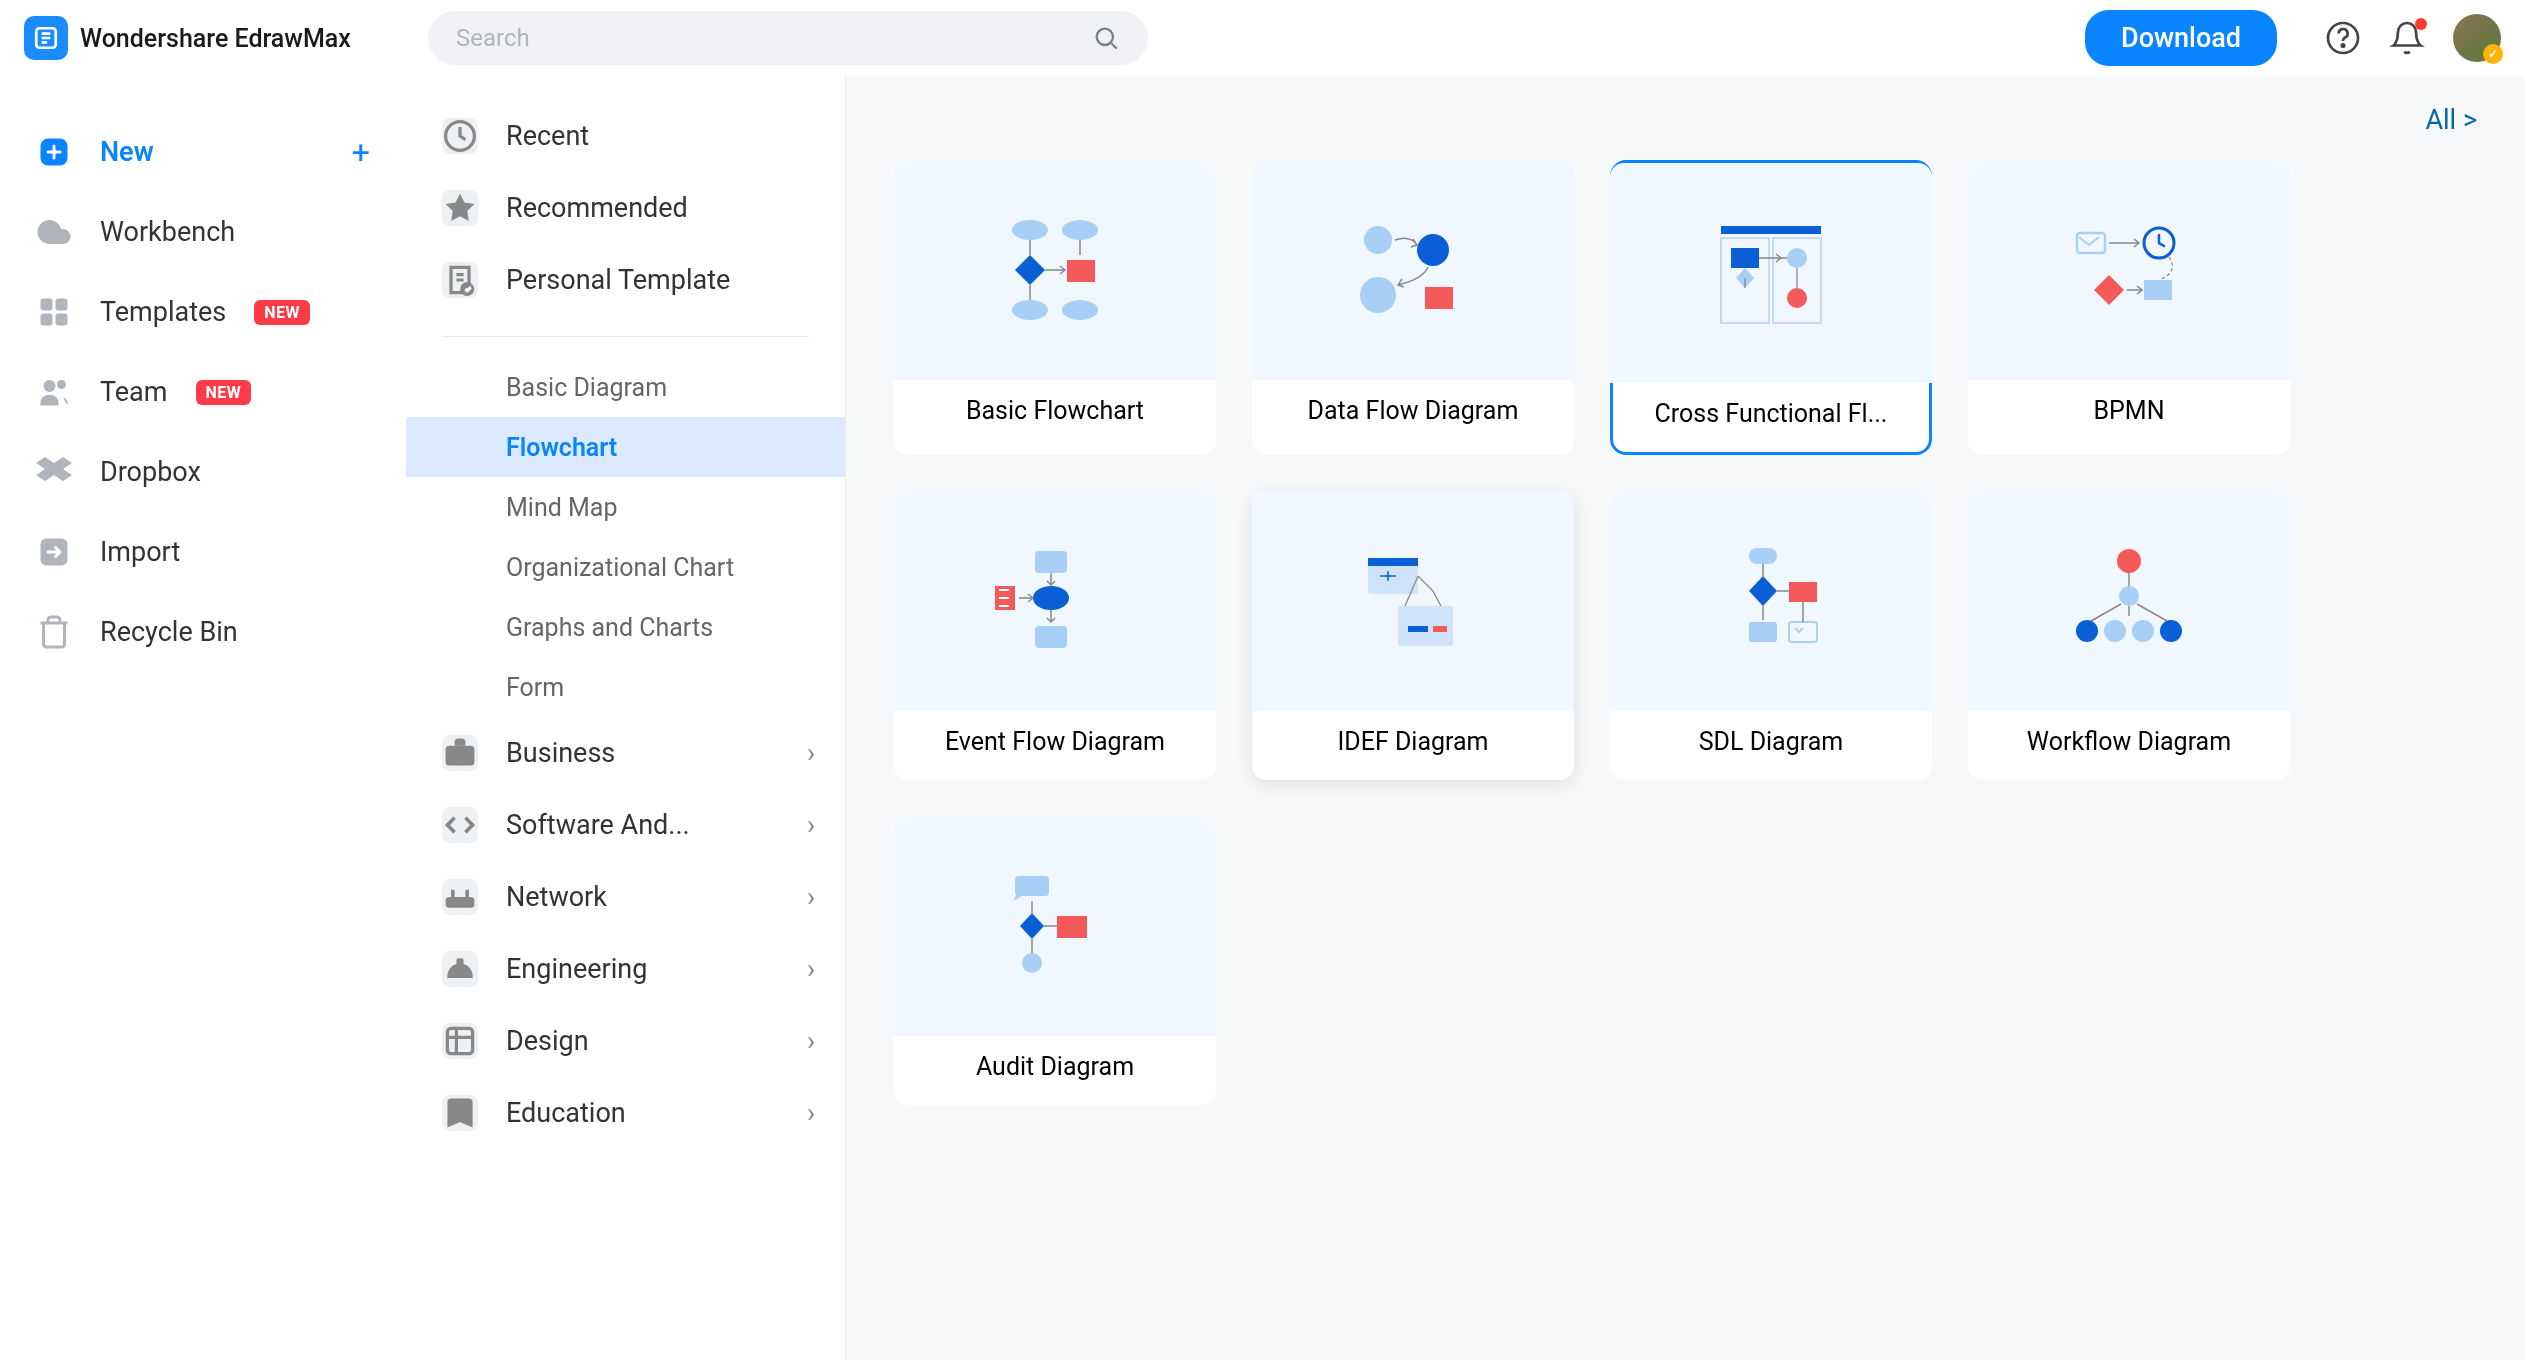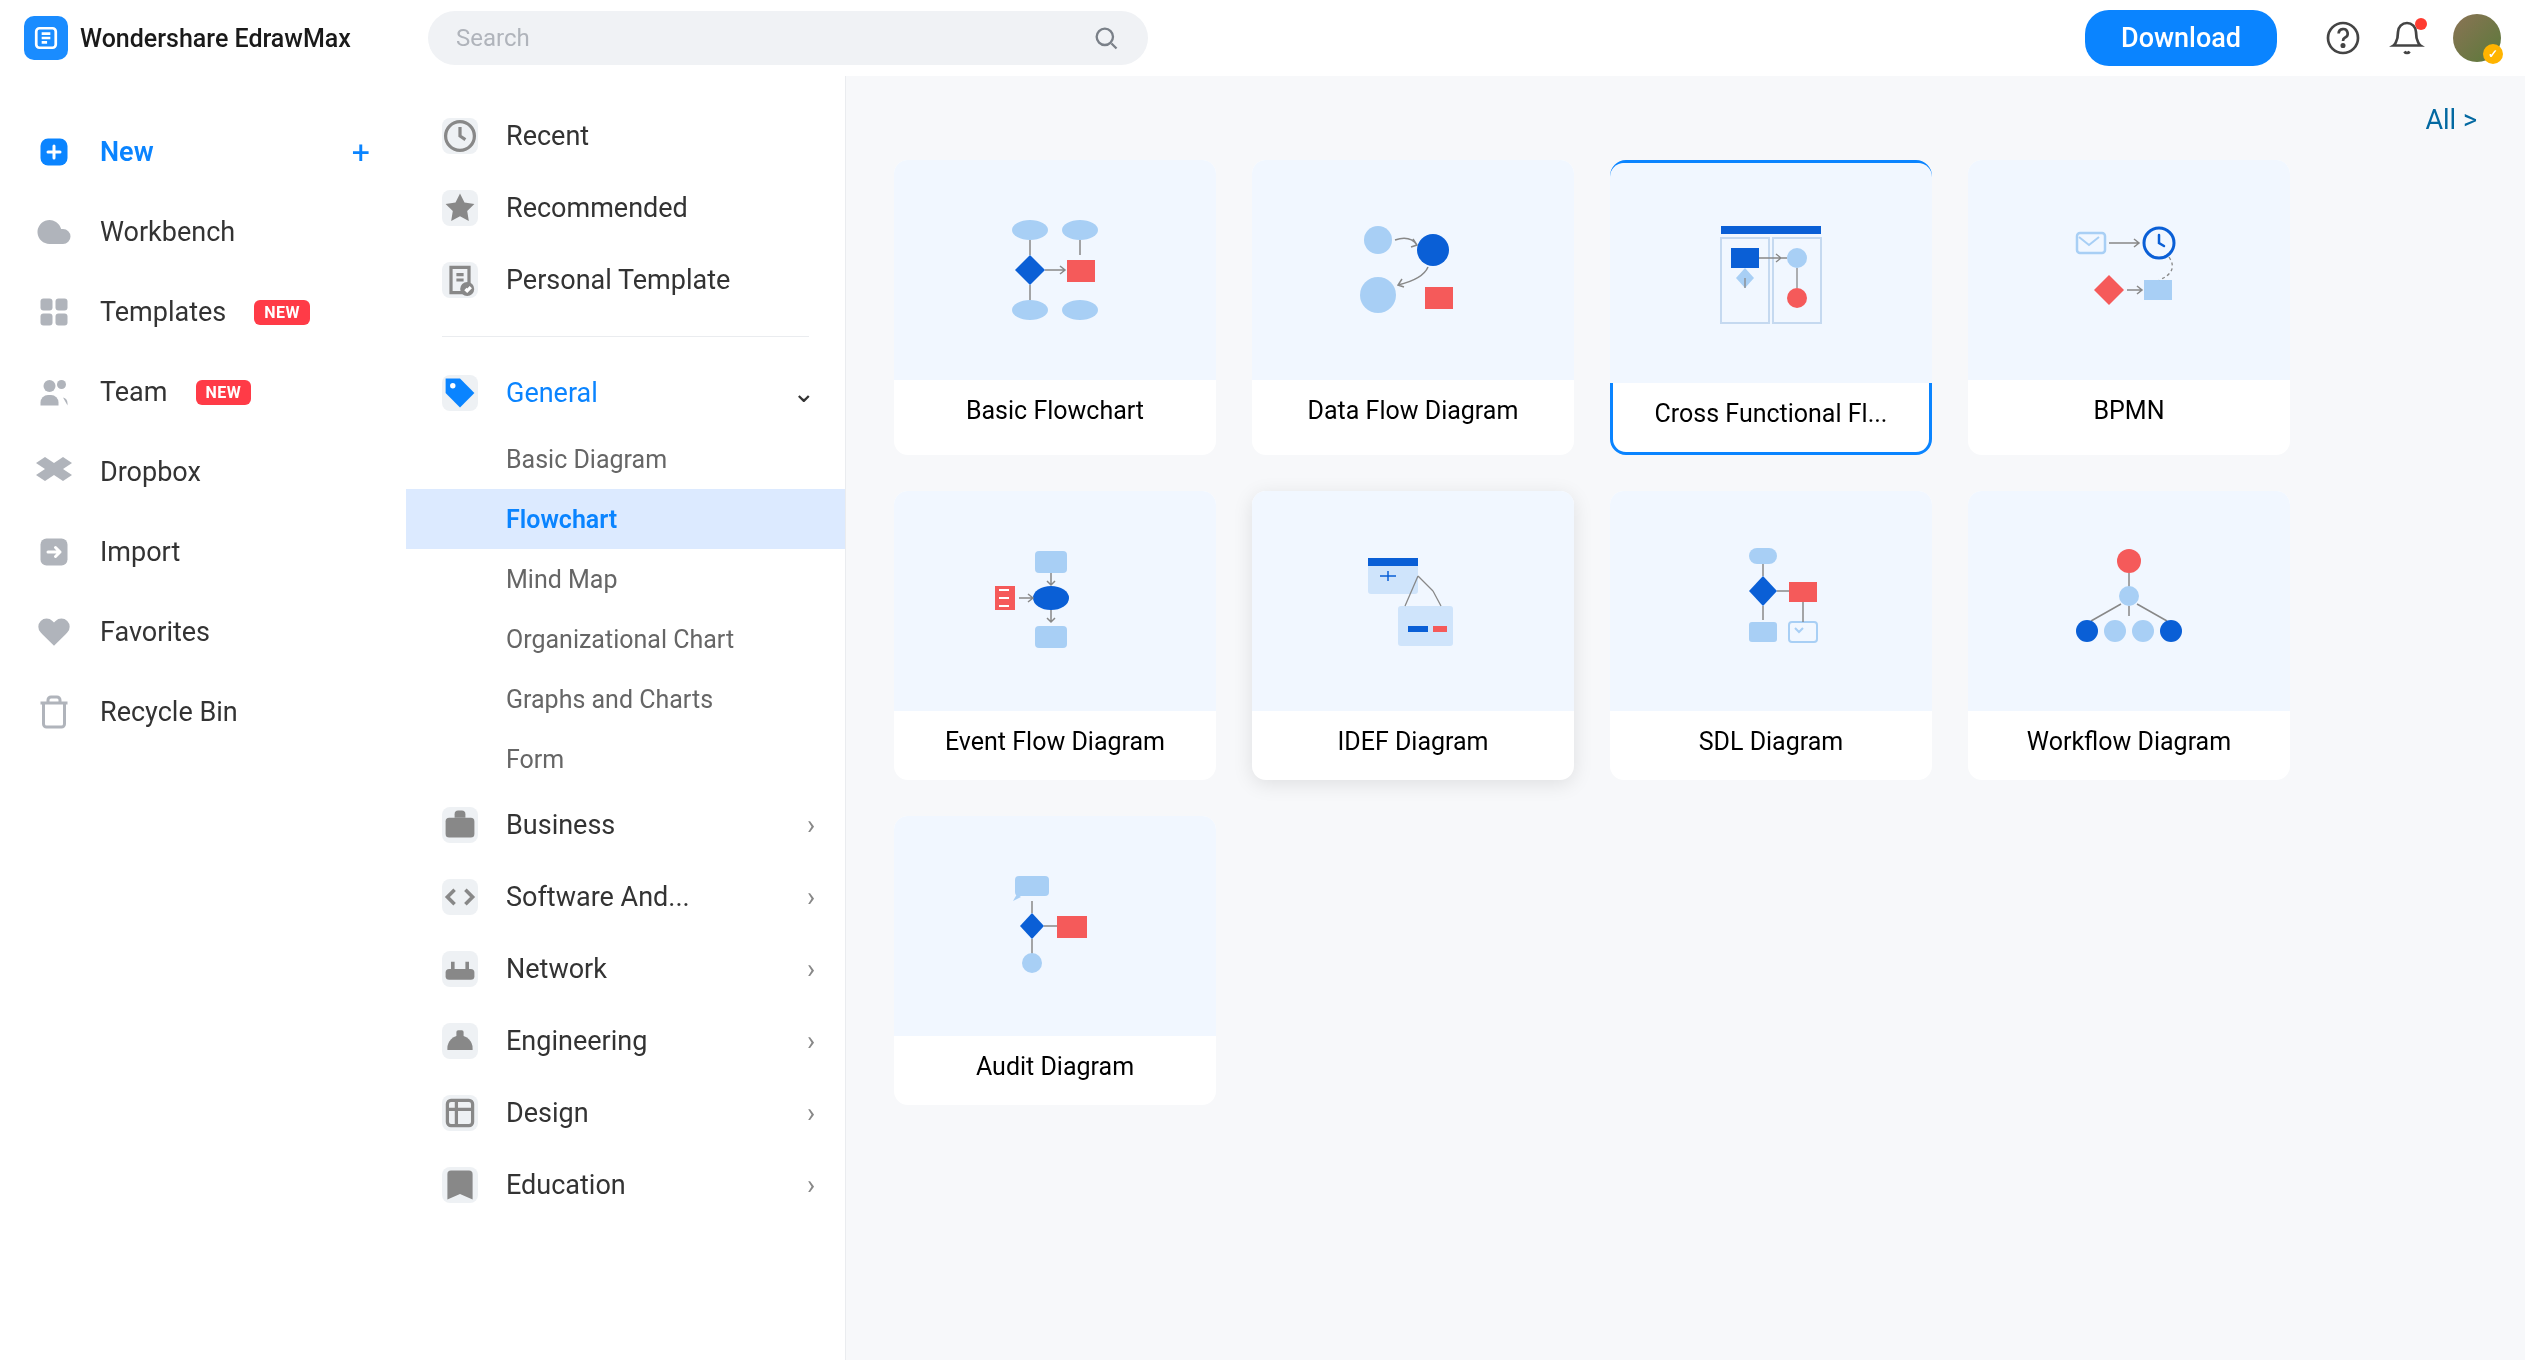--- a/index.html
+++ b/index.html
@@ -153,29 +153,20 @@
             <svg viewBox="0 0 24 24" fill="currentColor">
               <rect x="3" y="3" width="18" height="18" rx="4"></rect>
               <path d="M8 12h8m-3-3 3 3-3 3" stroke="#fff" stroke-width="2" fill="none" stroke-linecap="round" stroke-linejoin="round"></path>
             </svg>
           </span>
     <span>Import</span>
 
     </div>
         <div class="sb-item">
           <span class="sb-icon">
-            <svg viewBox="0 0 24 24" fill="currentColor">
-              <path d="M20.84 4.61a5.5 5.5 0 0 0-7.78 0L12 5.67l-1.06-1.06a5.5 5.5 0 0 0-7.78 7.78l1.06 1.06L12 21.23l7.78-7.78 1.06-1.06a5.5 5.5 0 0 0 0-7.78z"></path>
-            </svg>
-          </span>
-    <span>Favorites</span>
-
-    </div>
-        <div class="sb-item">
-          <span class="sb-icon">
             <svg viewBox="0 0 24 24" fill="none" stroke="currentColor" stroke-width="2">
               <path d="M3 6h18M8 6V4a2 2 0 0 1 2-2h4a2 2 0 0 1 2 2v2m3 0v14a2 2 0 0 1-2 2H7a2 2 0 0 1-2-2V6"></path>
             </svg>
           </span>
     <span>Recycle Bin</span>
 
     </div>
       </div>
     <div class="sidebar-mid" id="sidebar-mid">
         <div class="mid-top-item">
@@ -200,30 +191,20 @@
             <svg viewBox="0 0 20 20" fill="none" stroke="#888" stroke-width="1.8">
               <path d="M5 3h10v14H5z"></path>
               <path d="M8 7h4M8 10h4"></path>
               <circle cx="14" cy="15" r="3" fill="#888"></circle>
               <path d="m13 15 1 1 2-2" stroke="#fff"></path>
             </svg>
           </span>
     <span>Personal Template</span>
         </div>
         <div class="mid-divider"></div>
-        <div class="cat-item expanded">
-          <span class="mid-icon">
-            <svg viewBox="0 0 20 20" fill="#0a84ff">
-              <path d="M2 2h8l8 8-8 8-8-8z"></path>
-              <circle cx="6" cy="6" r="1.5" fill="#fff"></circle>
-            </svg>
-          </span>
-    <span>General</span>
-    <span class="chev">⌄</span>
-        </div>
         <div class="sub-list">
           <div class="sub-item">
             <span>Basic Diagram</span>
           </div>
           <div class="sub-item selected">
             <span>Flowchart</span>
           </div>
           <div class="sub-item">
             <span>Mind Map</span>
           </div>

